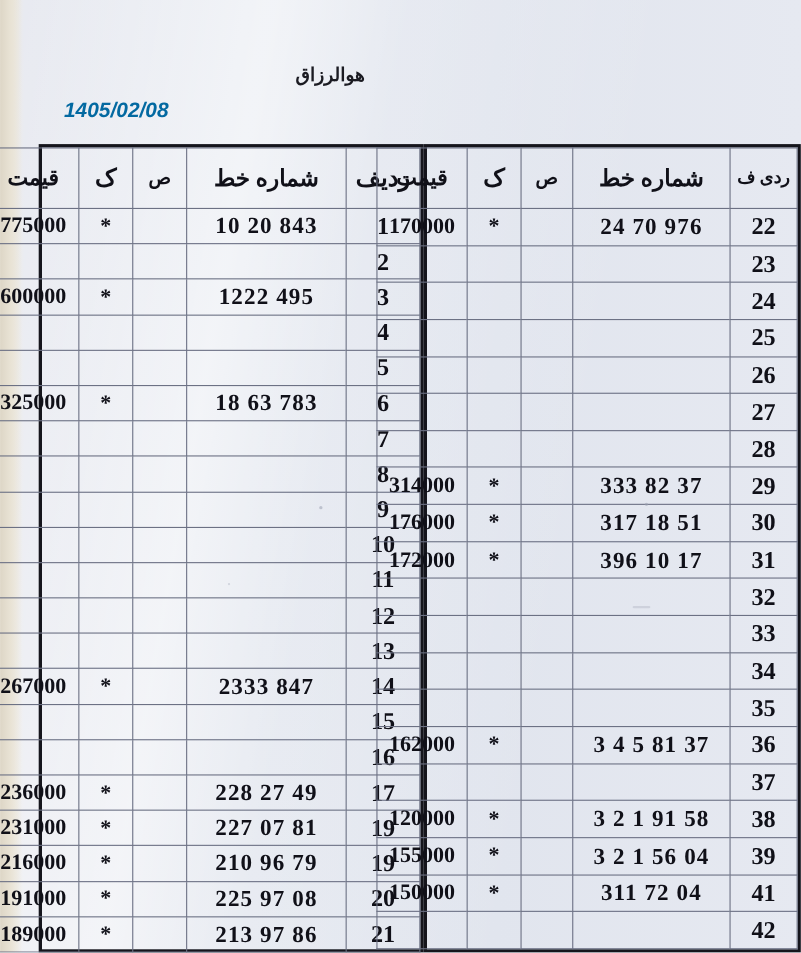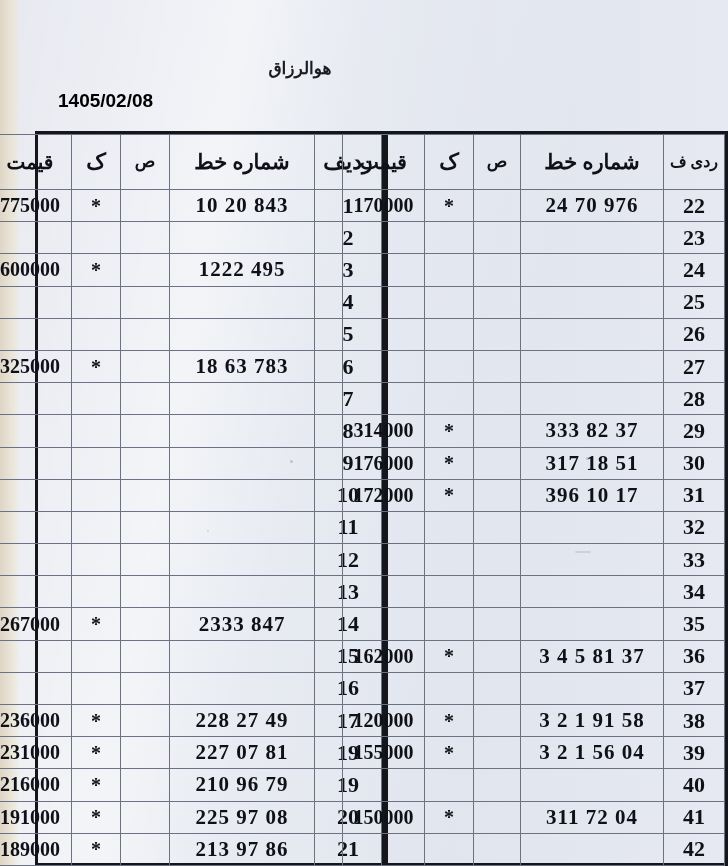--- a/index.html
+++ b/index.html
@@ -52,21 +52,22 @@
     letter-spacing: 0;
   }
   .doc-date {
     position: absolute;
     top: 90px;
     left: 58px;
     direction: ltr;
     font-family: "Liberation Sans", "DejaVu Sans", sans-serif;
     font-size: 19px;
     font-weight: bold;
-    color: #000000;
+    color: #0369a1;
+    font-style: italic;
   }
 
   
   #tables {
     position: absolute;
     left: 35px;
     top: 131px;
     width: 693px;
     height: 735px;
     display: flex;
@@ -439,27 +440,20 @@
             <td class="c-price">120000</td>
           </tr>
           <tr>
             <td class="c-radif">39</td>
             <td class="c-line">3 2 1 56 04</td>
             <td class="c-s"></td>
             <td class="c-k star">*</td>
             <td class="c-price">155000</td>
           </tr>
           <tr>
-            <td class="c-radif">40</td>
-            <td class="c-line"></td>
-            <td class="c-s"></td>
-            <td class="c-k star"></td>
-            <td class="c-price"></td>
-          </tr>
-          <tr>
             <td class="c-radif">41</td>
             <td class="c-line">311 72 04</td>
             <td class="c-s"></td>
             <td class="c-k star">*</td>
             <td class="c-price">150000</td>
           </tr>
           <tr>
             <td class="c-radif">42</td>
             <td class="c-line"></td>
             <td class="c-s"></td>

